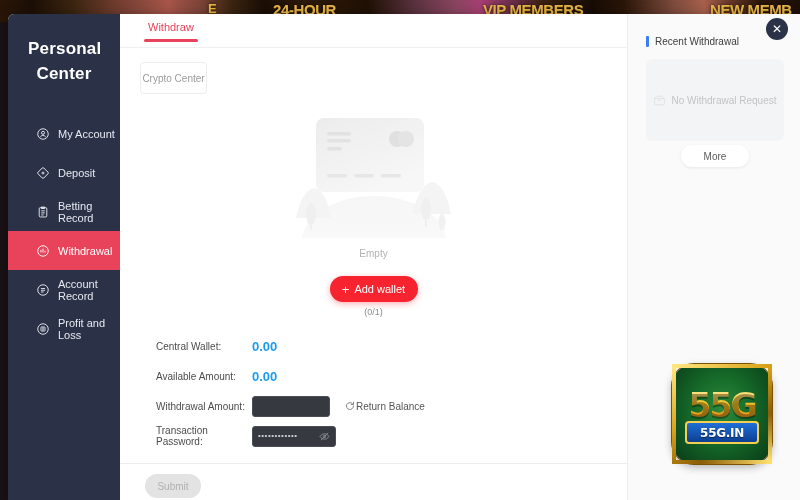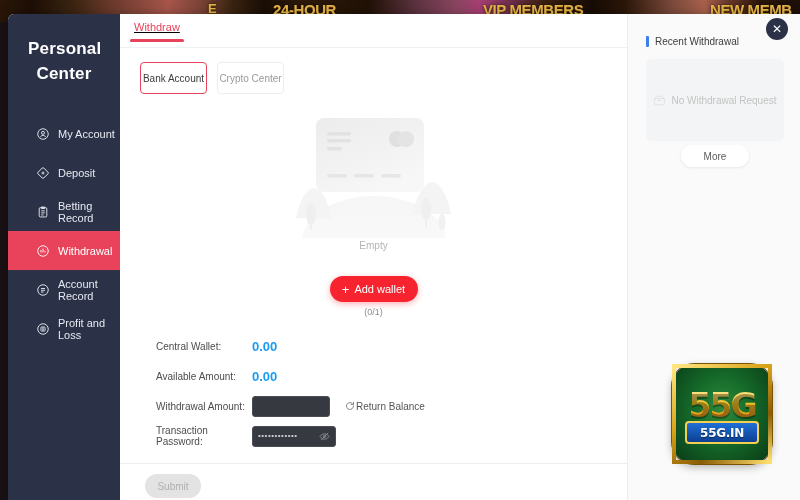--- a/index.html
+++ b/index.html
@@ -82,24 +82,23 @@
     display: flex; min-width: 0;
   }
   .content {
     width: 508px; flex: 0 0 508px;
     position: relative;
     border-right: 1px solid #ececec;
   }
 
   
   .tabbar {
-    height: 34px; padding-left: 10px;
+    height: 34px; padding-left: 24px;
     display: flex; align-items: flex-start;
     border-bottom: 1px solid #f0f0f0;
-    text-decoration: underline;
   }
   .tab {
     font-size: 11px; color: #e8435a; padding: 7px 4px 0 4px;
     position: relative; cursor: pointer;
   }
   .tab::after {
     content: ""; position: absolute; left: 0; right: 0; bottom: -9px;
     height: 3px; background: #e8435a; border-radius: 2px;
   }
 
@@ -112,20 +111,21 @@
     font-size: 10px; color: #9a9a9a; background: #fff;
     cursor: pointer;
   }
   .chip.sel { border-color: #e8435a; color: #3d3d3d; }
 
   
   .empty-wrap {
     margin-top: 12px; height: 160px;
     display: flex; flex-direction: column; align-items: center;
     position: relative;
+    gap: 8px;
   }
   .illus { width: 160px; height: 132px; position: relative; }
   .illus svg { display: block; }
   .empty-label {
     font-size: 10px; color: #b3b3b3; margin-top: 2px;
   }
 
   
   .add-wrap { text-align: center; margin-top: 10px; }
   .add-btn {
@@ -337,21 +337,20 @@
 
   <section class="main">
 
     <div class="content">
 
       <div class="tabbar">
         <div class="tab">Withdraw</div>
       </div>
 
       <div class="chips">
-        <div class="chip sel">Bank Account</div>
         <div class="chip">Crypto Center</div>
       </div>
 
       <div class="empty-wrap">
         <div class="illus">
           <svg viewBox="0 0 160 132" width="160" height="132">
             <defs>
               <linearGradient id="cg" x1="0" y1="0" x2="0.6" y2="1">
                 <stop offset="0" stop-color="#ececec"></stop>
                 <stop offset="1" stop-color="#f7f7f7"></stop>

